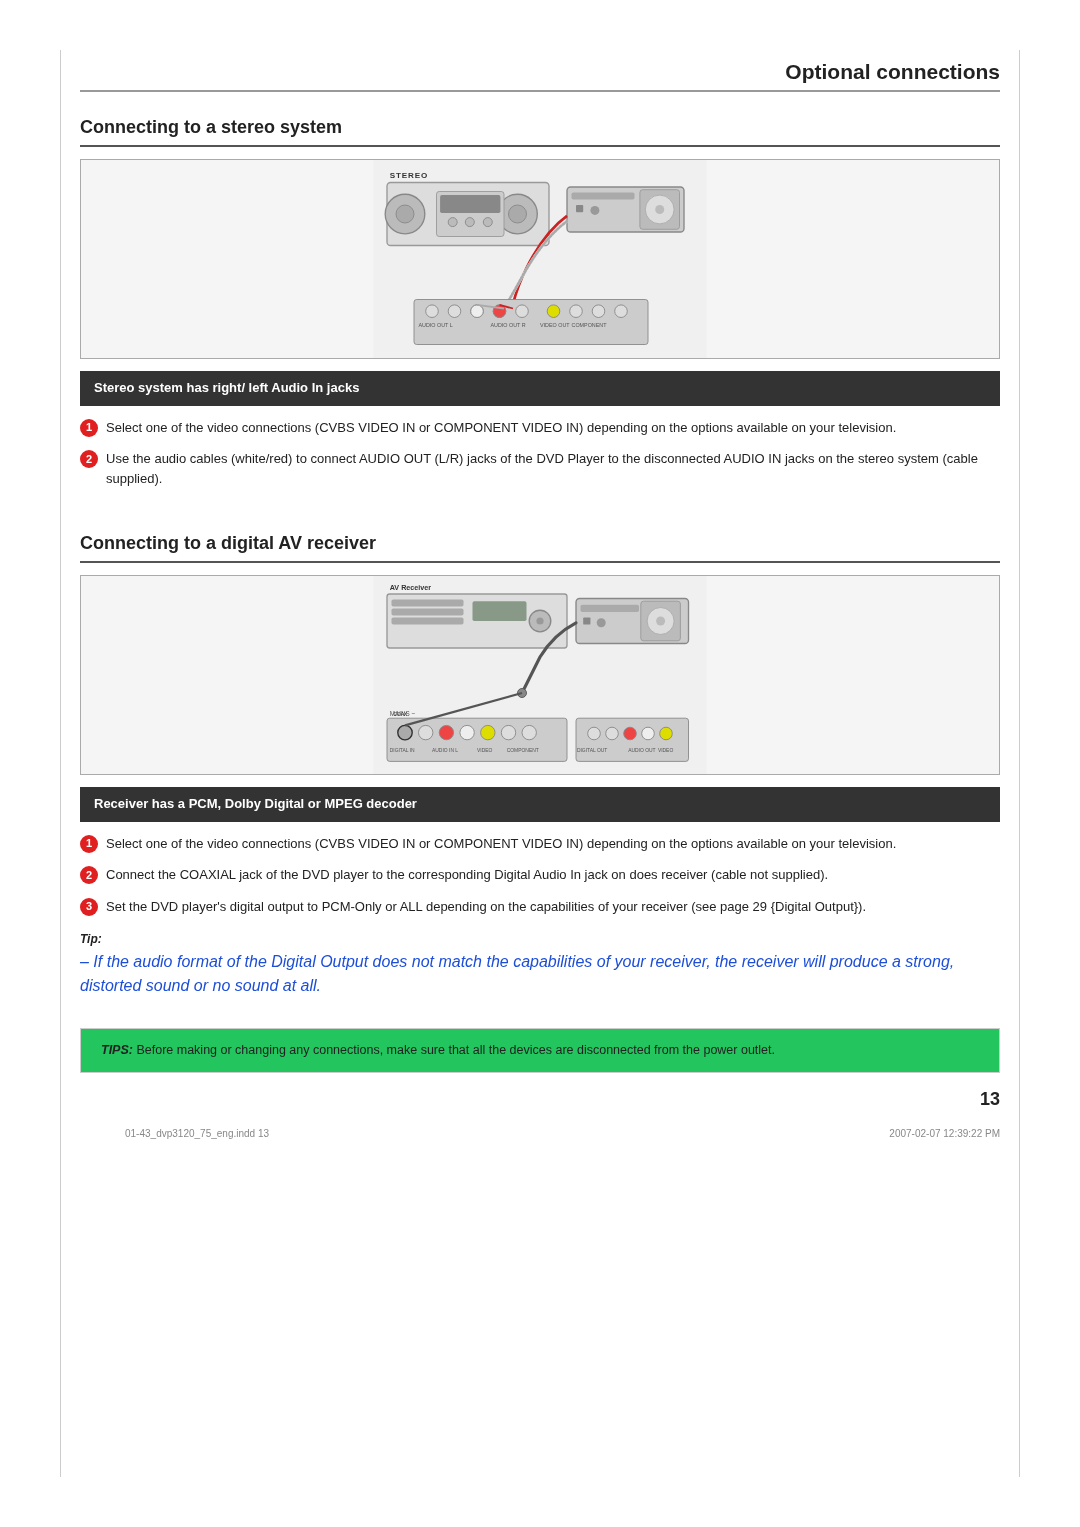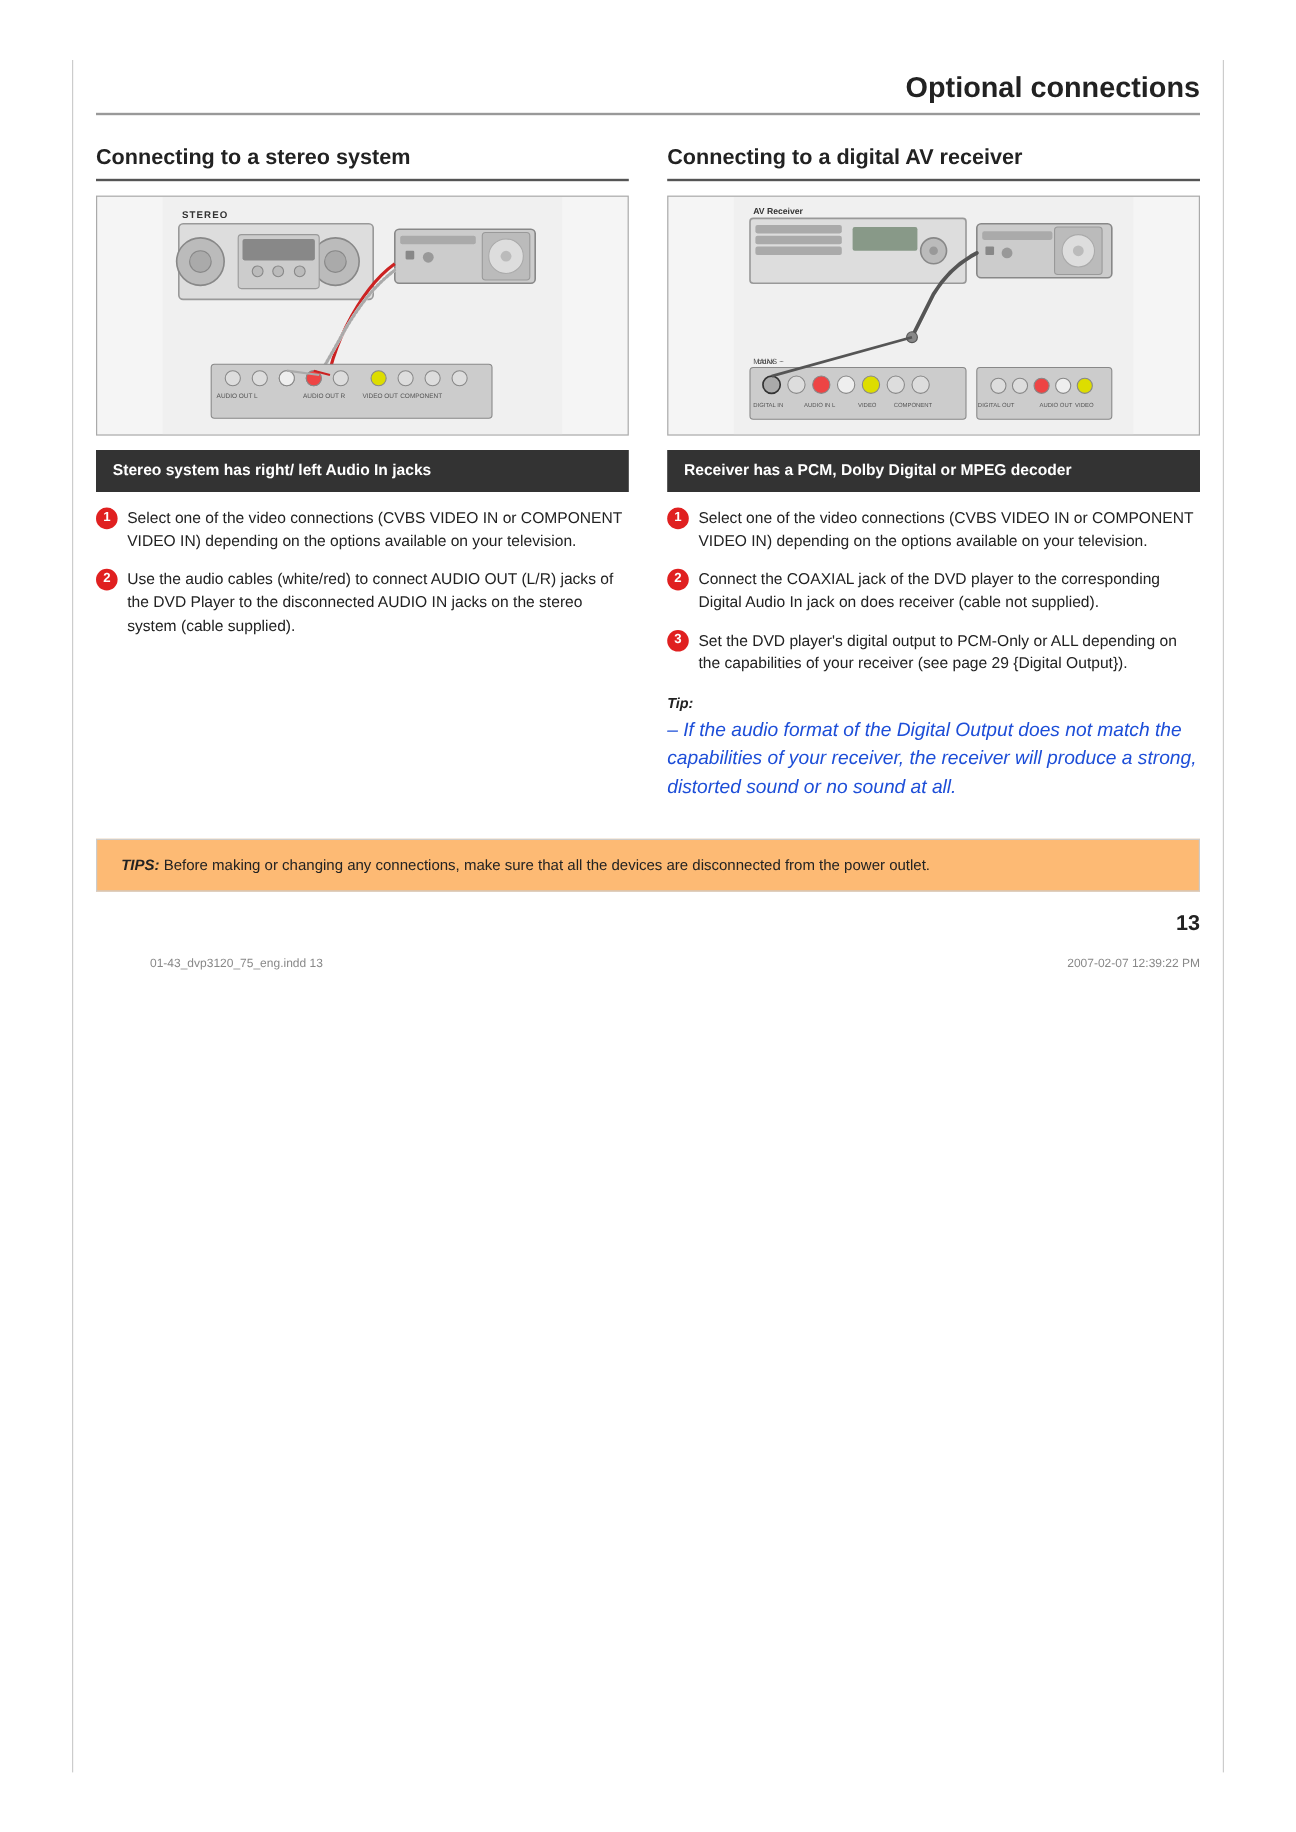--- a/index.html
+++ b/index.html
@@ -33,32 +33,33 @@
       position: absolute;
       right: 60px;
       top: 50px;
       bottom: 50px;
       width: 1px;
       border-right: 1px solid #ccc;
     }
 
     .page-title {
       text-align: right;
-      font-size: 24px;
+      font-size: 21px;
       font-weight: bold;
       margin-bottom: 24px;
       padding-bottom: 6px;
       border-bottom: 2px solid #999;
       margin-right: 0;
     }
 
     .two-col {
       display: flex;
       gap: 32px;
       margin-top: 10px;
+      flex-direction: column;
     }
 
     .col {
       flex: 1;
     }
 
     .section-title {
       font-size: 18px;
       font-weight: bold;
       margin-bottom: 8px;
@@ -145,21 +146,21 @@
       font-size: 16px;
       font-style: italic;
       line-height: 1.5;
       color: #1d4ed8;
     }
 
     
     .bottom-tips {
       margin-top: 30px;
       border: 1px solid #ccc;
-      background: #fdba74;
+      background: #22c55e;
       padding: 12px 20px;
       font-size: 12.5px;
       line-height: 1.5;
     }
 
     .bottom-tips-label {
       font-weight: bold;
       font-style: italic;
     }
 

